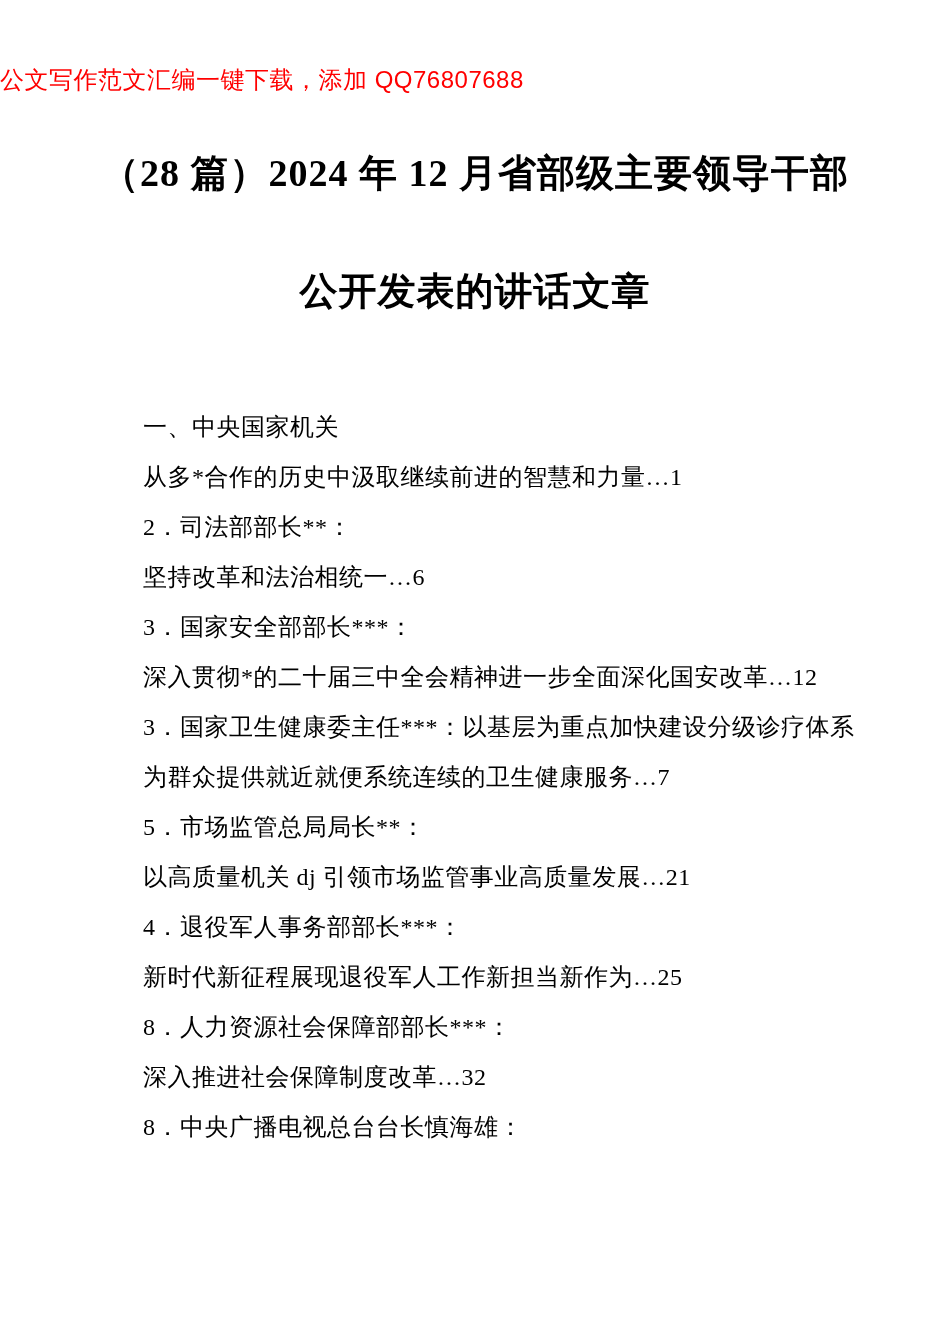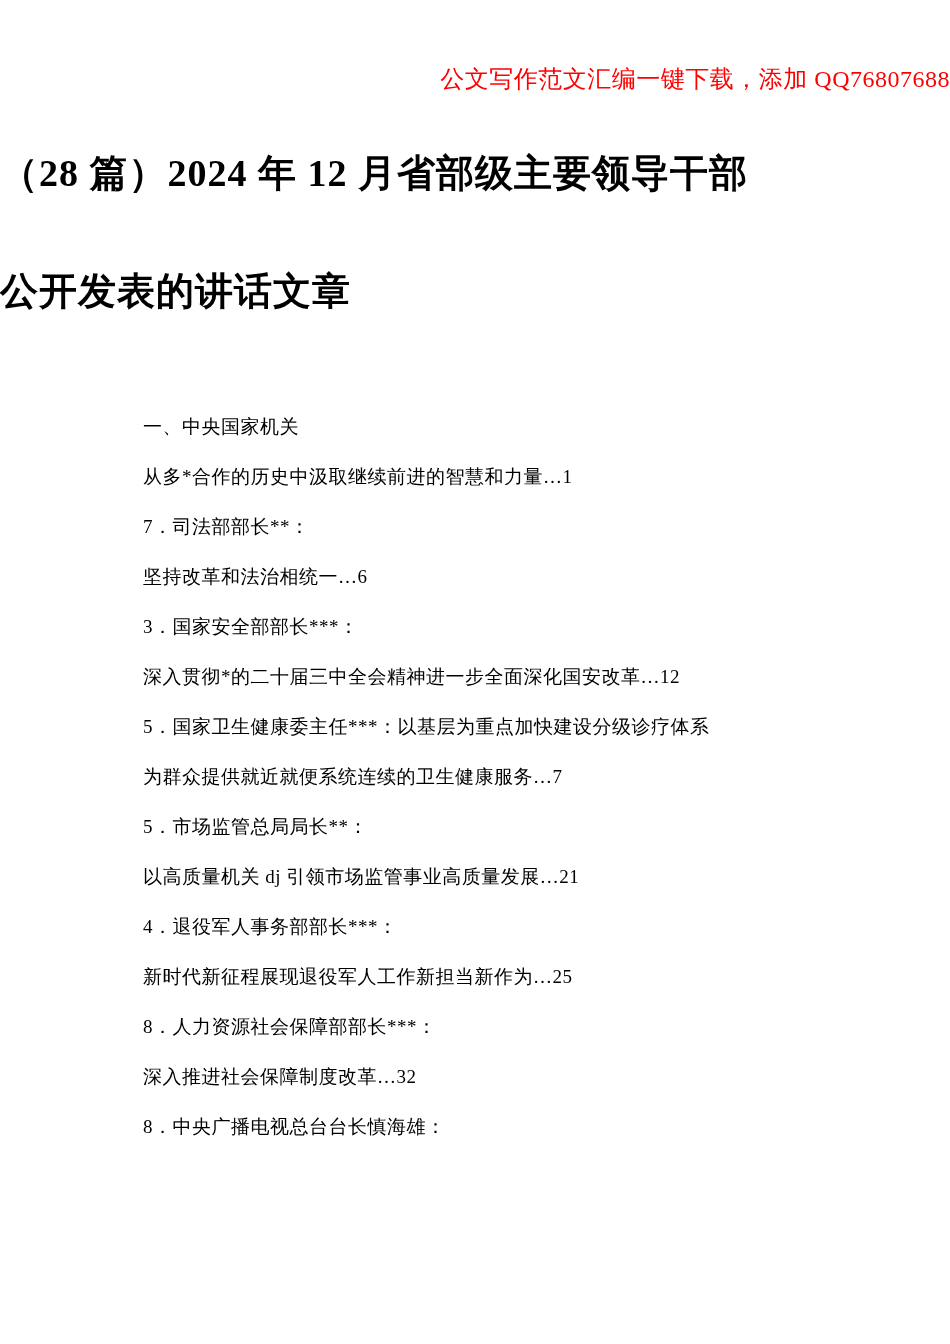--- a/index.html
+++ b/index.html
@@ -14,78 +14,78 @@
     background: #ffffff;
     overflow: hidden;
     font-family: "Liberation Serif", "DejaVu Serif", serif;
     color: #000000;
   }
   .promo {
     position: absolute;
     top: 66px;
     left: 0;
     width: 100%;
-    text-align: right;
-    font-family: Liberation Serif, serif;
+    text-align: left;
+    font-family: Liberation Sans, sans-serif;
     font-size: 24px;
     line-height: 1.15;
     color: #ff0000;
     letter-spacing: 0.5px;
   }
   .doc-title {
     position: absolute;
     left: 0;
     width: 100%;
     margin: 0;
-    text-align: left;
+    text-align: center;
     font-family: "Liberation Serif", "DejaVu Serif", serif;
     font-weight: bold;
     font-size: 38px;
     line-height: 1.2;
     color: #000000;
     letter-spacing: 1px;
     white-space: nowrap;
   }
   .doc-title.line1 { top: 151px; }
   .doc-title.line2 { top: 269px; }
   .toc {
     position: absolute;
     top: 402px;
     left: 143px;
     width: 690px;
   }
   .toc-line {
     display: block;
     height: 50px;
     line-height: 50px;
-    font-size: 19px;
+    font-size: 24px;
     white-space: nowrap;
     color: #000000;
     letter-spacing: 0.5px;
   }
 </style>
 </head>
 <body>
 
 <div class="page">
 
   <div class="promo" style="color: rgb(255, 0, 0);">公文写作范文汇编一键下载，添加 QQ76807688</div>
 
   <h1 class="doc-title line1">（28 篇）2024 年 12 月省部级主要领导干部</h1>
 
   <h1 class="doc-title line2">公开发表的讲话文章</h1>
 
   <div class="toc">
     <div class="toc-line">一、中央国家机关</div>
     <div class="toc-line">从多*合作的历史中汲取继续前进的智慧和力量…1</div>
-    <div class="toc-line">7．司法部部长**：</div>
+    <div class="toc-line">2．司法部部长**：</div>
     <div class="toc-line">坚持改革和法治相统一…6</div>
     <div class="toc-line">3．国家安全部部长***：</div>
     <div class="toc-line">深入贯彻*的二十届三中全会精神进一步全面深化国安改革…12</div>
-    <div class="toc-line">5．国家卫生健康委主任***：以基层为重点加快建设分级诊疗体系</div>
+    <div class="toc-line">3．国家卫生健康委主任***：以基层为重点加快建设分级诊疗体系</div>
     <div class="toc-line">为群众提供就近就便系统连续的卫生健康服务…7</div>
     <div class="toc-line">5．市场监管总局局长**：</div>
     <div class="toc-line">以高质量机关 dj 引领市场监管事业高质量发展…21</div>
     <div class="toc-line">4．退役军人事务部部长***：</div>
     <div class="toc-line">新时代新征程展现退役军人工作新担当新作为…25</div>
     <div class="toc-line">8．人力资源社会保障部部长***：</div>
     <div class="toc-line">深入推进社会保障制度改革…32</div>
     <div class="toc-line">8．中央广播电视总台台长慎海雄：</div>
   </div>
 

